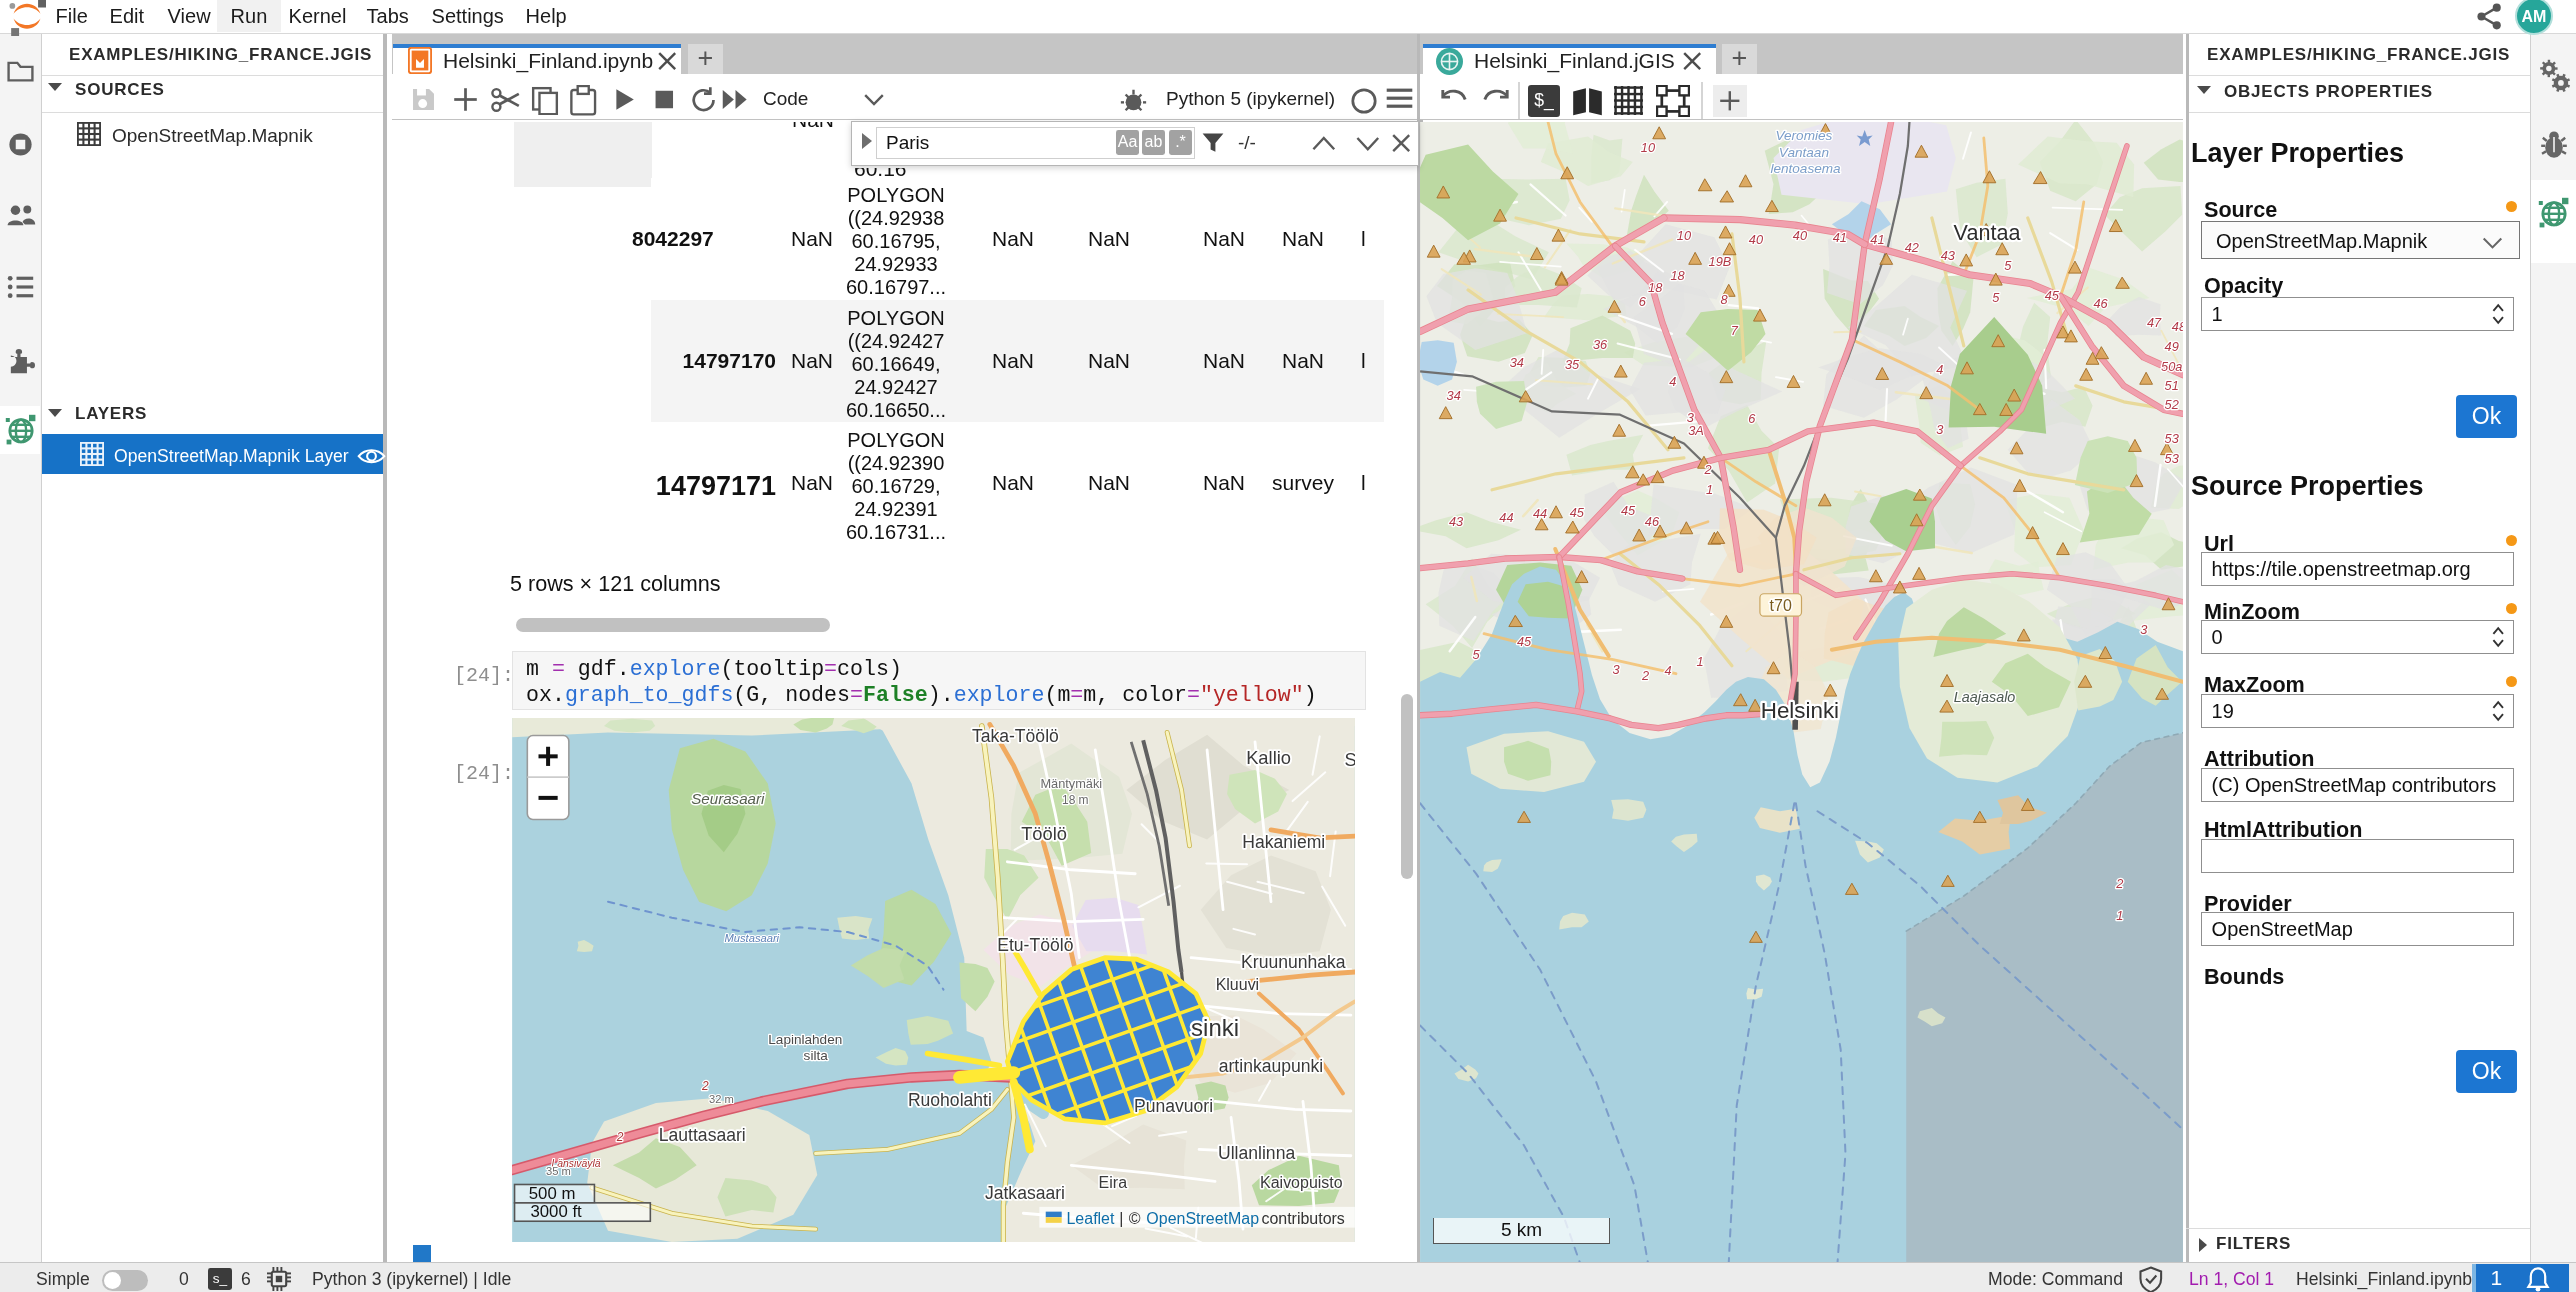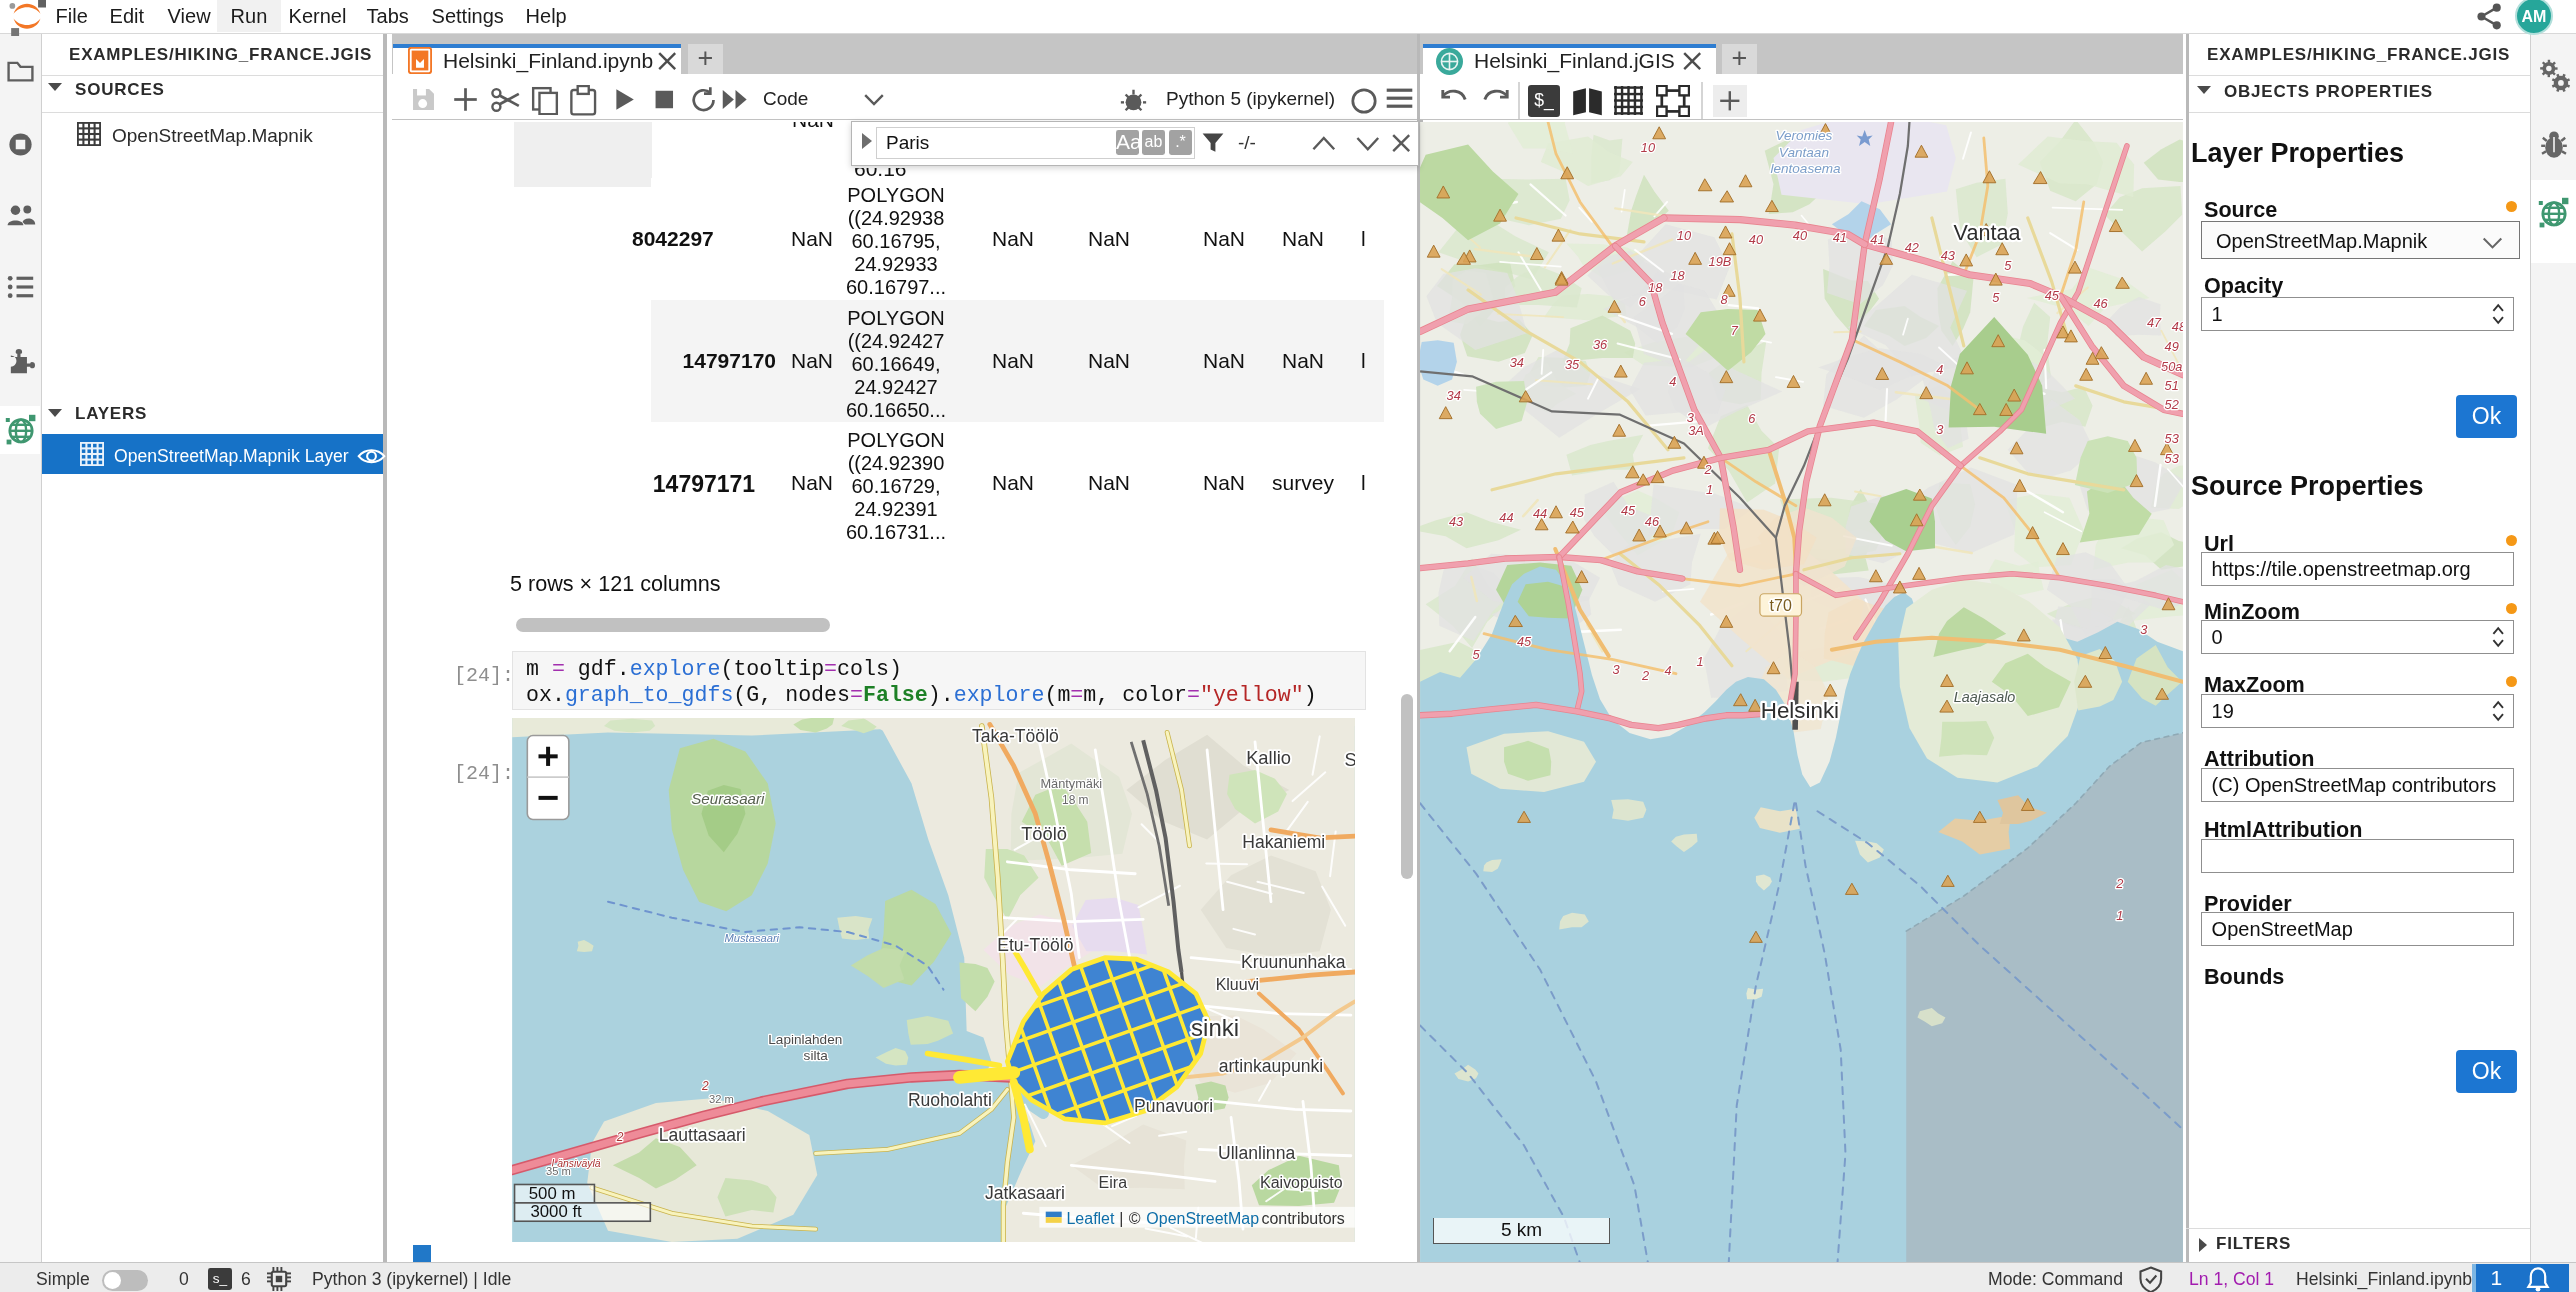--- a/index.html
+++ b/index.html
@@ -253,21 +253,21 @@
     <div class="abs" style="left:259px;top:178px;width:733px;height:122px;background:#f4f4f4"></div>
     <div class="abs" style="left:240px;top:227px;width:144px;text-align:right;font-size:21px;font-weight:700;color:#111">14797170</div>
     <div class="abs" style="left:388px;top:227px;width:64px;text-align:center;font-size:21px;color:#111">NaN</div>
     <div class="abs" style="left:440px;top:185px;width:128px;text-align:center;font-size:20px;line-height:23px;color:#111">POLYGON<br>((24.92427<br>60.16649,<br>24.92427<br>60.16650...</div>
     <div class="abs" style="left:589px;top:227px;width:64px;text-align:center;font-size:21px;color:#111">NaN</div>
     <div class="abs" style="left:685px;top:227px;width:64px;text-align:center;font-size:21px;color:#111">NaN</div>
     <div class="abs" style="left:800px;top:227px;width:64px;text-align:center;font-size:21px;color:#111">NaN</div>
     <div class="abs" style="left:867px;top:227px;width:88px;text-align:center;font-size:21px;color:#111">NaN</div>
     <div class="abs" style="left:969px;top:227px;font-size:21px;color:#111">l</div>
     <div class="abs" style="left:259px;top:301px;width:733px;height:122px;background:#fff"></div>
-    <div class="abs" style="left:240px;top:349px;width:144px;text-align:center;font-size:23px;font-weight:700;color:#111">14797171</div>
+    <div class="abs" style="left:240px;top:349px;width:144px;text-align:right;font-size:27px;font-weight:700;color:#111">14797171</div>
     <div class="abs" style="left:388px;top:349px;width:64px;text-align:center;font-size:21px;color:#111">NaN</div>
     <div class="abs" style="left:440px;top:307px;width:128px;text-align:center;font-size:20px;line-height:23px;color:#111">POLYGON<br>((24.92390<br>60.16729,<br>24.92391<br>60.16731...</div>
     <div class="abs" style="left:589px;top:349px;width:64px;text-align:center;font-size:21px;color:#111">NaN</div>
     <div class="abs" style="left:685px;top:349px;width:64px;text-align:center;font-size:21px;color:#111">NaN</div>
     <div class="abs" style="left:800px;top:349px;width:64px;text-align:center;font-size:21px;color:#111">NaN</div>
     <div class="abs" style="left:867px;top:349px;width:88px;text-align:center;font-size:21px;color:#111">survey</div>
     <div class="abs" style="left:969px;top:349px;font-size:21px;color:#111">l</div>
     <div class="abs" style="left:118px;top:449px;font-size:21.6px;color:#111">5 rows × 121 columns</div>
     <div class="abs" style="left:124px;top:496px;width:314px;height:13.6px;border-radius:7.2px;background:#c1c1c1"></div>
     <div class="abs" style="left:120px;top:529px;width:854px;height:59px;background:#f6f6f6;border:1.6px solid #e3e3e3"></div>
@@ -456,21 +456,21 @@
         <text x="794" y="633" font-size="20" fill="#0e6ea8" font-weight="normal" font-style="normal" text-anchor="start" font-family="Liberation Sans,sans-serif">OpenStreetMap</text>
         <text x="938" y="633" font-size="20" fill="#333" font-weight="normal" font-style="normal" text-anchor="start" font-family="Liberation Sans,sans-serif">contributors</text>
       </svg></div>
     <div class="abs" style="left:21px;top:1123px;width:17.6px;height:17.6px;background:#2178c8"></div>
     <div class="abs" style="left:1009px;top:572px;width:12px;height:185px;border-radius:6.4px;background:#c1c1c1"></div>
   </div>
 <div class="abs" style="left:851px;top:121px;width:568px;height:45px;background:#fff;border:1.6px solid #b5b5b5;box-shadow:0 2.4px 6.4px rgba(0,0,0,.18);z-index:20"></div>
 <div class="abs" style="left:862px;top:133px;width:0;height:0;border-top:8.8px solid transparent;border-bottom:8.8px solid transparent;border-left:10.4px solid #6e6e6e;z-index:21"></div>
 <div class="abs" style="left:876px;top:127px;width:319px;height:32px;border:1.6px solid #cfcfcf;z-index:21;background:#fff"></div>
 <div class="abs" style="left:886px;top:132px;font-size:19px;color:#111;z-index:22">Paris</div>
-<div class="abs" style="left:1116px;top:130px;width:23px;height:25px;background:#a2a2a2;border-radius:2.4px;z-index:22;color:#fff;font-size:21px;text-align:center;line-height:24px">Aa</div>
+<div class="abs" style="left:1116px;top:130px;width:23px;height:25px;background:#a2a2a2;border-radius:2.4px;z-index:22;color:#fff;font-size:16px;text-align:center;line-height:24px">Aa</div>
 <div class="abs" style="left:1142px;top:130px;width:23px;height:25px;background:#a2a2a2;border-radius:2.4px;z-index:22;color:#fff;font-size:16px;text-align:center;line-height:24px">ab</div>
 <div class="abs" style="left:1169px;top:130px;width:23px;height:25px;background:#a2a2a2;border-radius:2.4px;z-index:22;color:#fff;font-size:16px;text-align:center;line-height:24px">.*</div>
 <svg class="abs" style="left:1201px;top:131px;z-index:22" width="24" height="24" viewBox="0 0 30 30" xmlns="http://www.w3.org/2000/svg">
     <path d="M2 3 H28 L18 15 V26 L12 23 V15 Z" fill="#454545"></path>
   </svg>
 <div class="abs" style="left:1238px;top:132px;font-size:19px;color:#333;z-index:22">-/-</div>
 <svg class="abs" style="left:1311px;top:134px;z-index:22" width="25.6" height="17.6" viewBox="0 0 32 22" xmlns="http://www.w3.org/2000/svg">
     <path d="M3 19 L16 5 L29 19" fill="none" stroke="#5a5a5a" stroke-width="3"></path>
   </svg>
 <svg class="abs" style="left:1355px;top:134px;z-index:22" width="25.6" height="17.6" viewBox="0 0 32 22" xmlns="http://www.w3.org/2000/svg">

